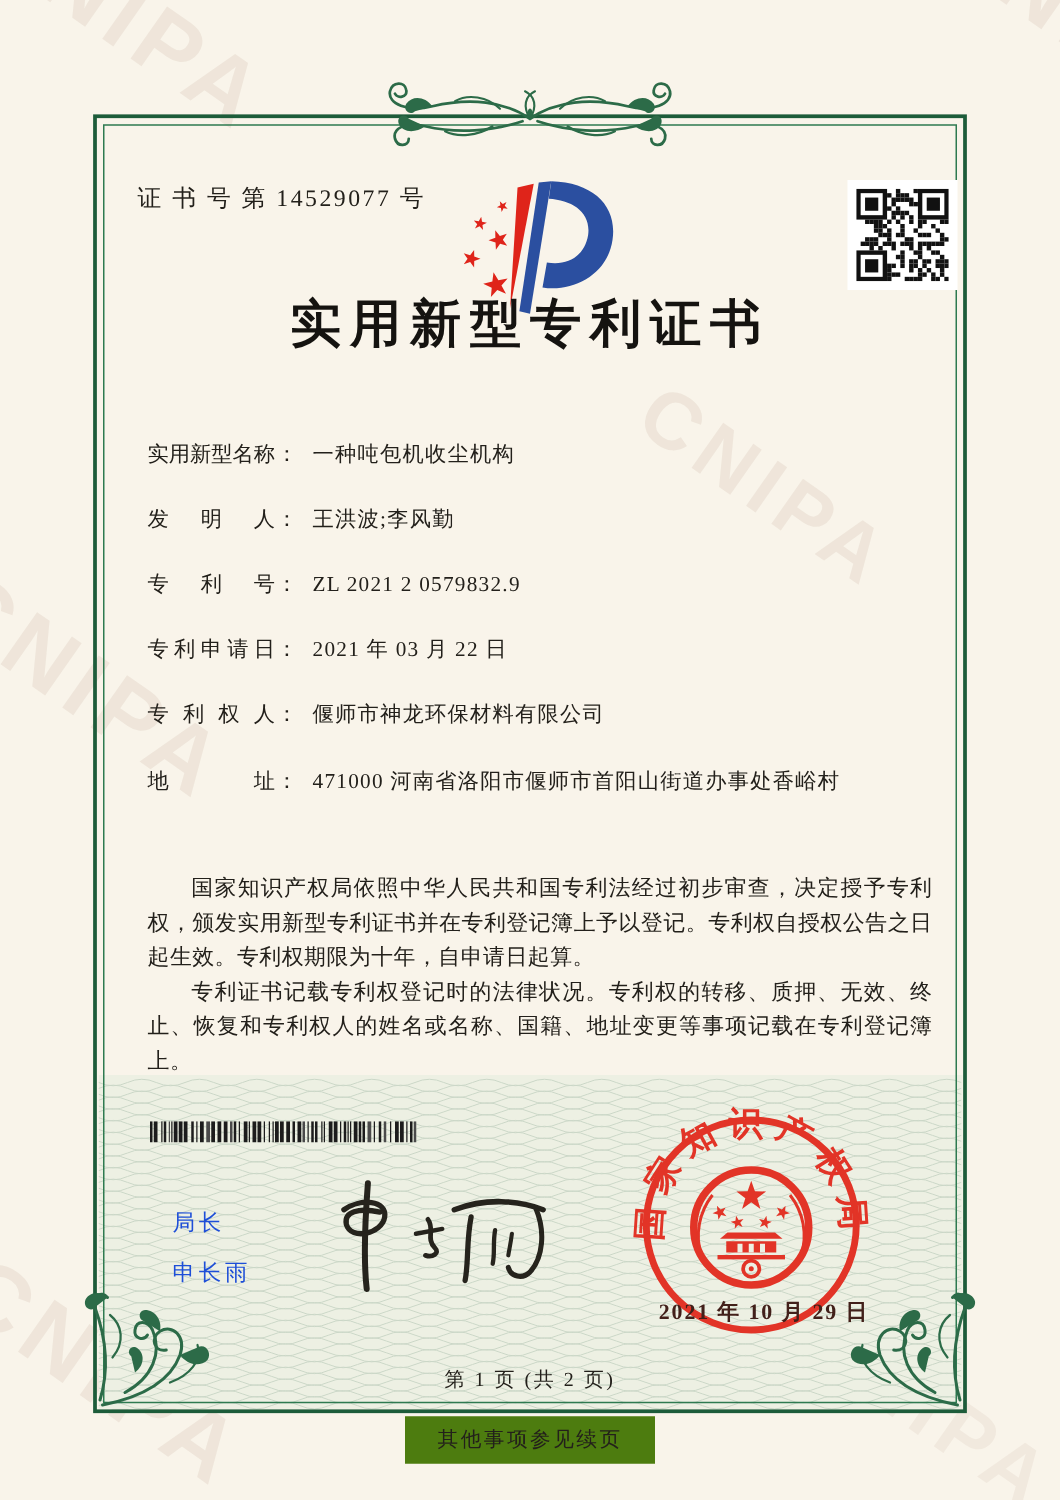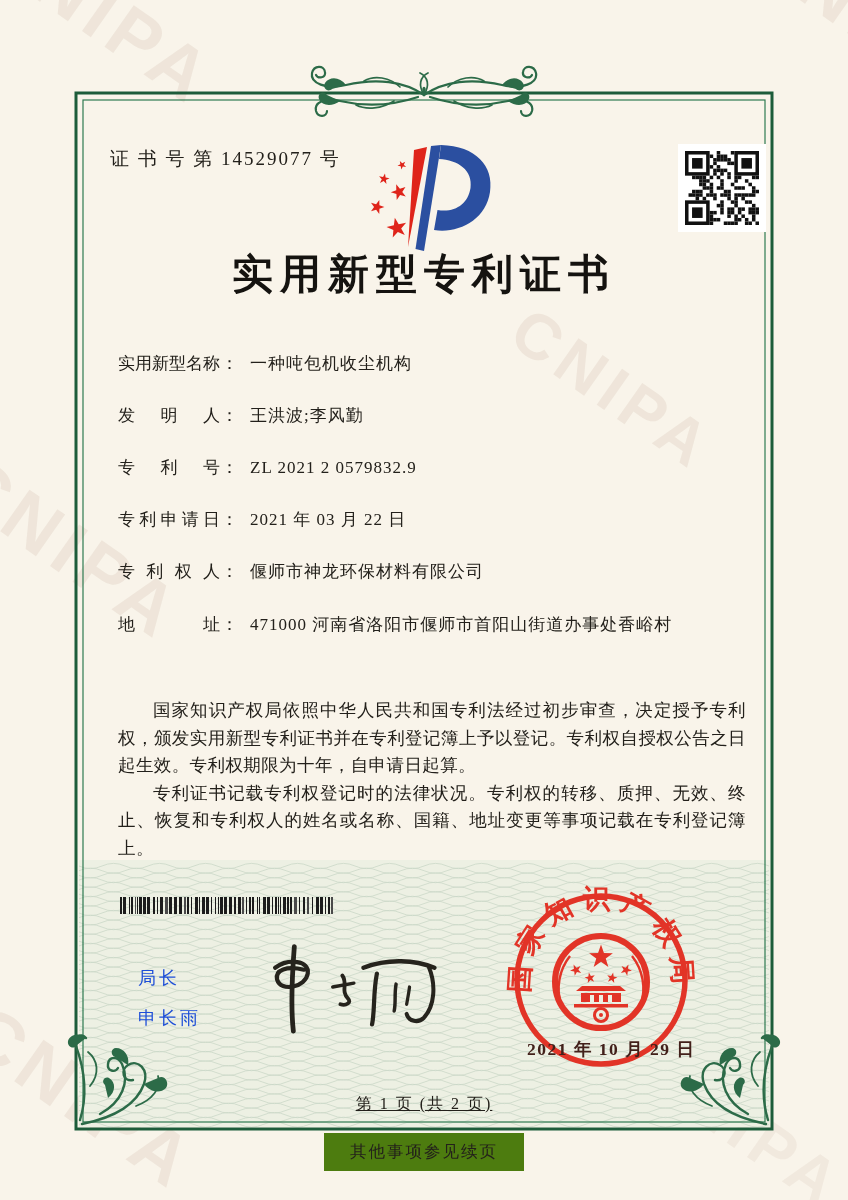--- a/index.html
+++ b/index.html
@@ -9,21 +9,21 @@
   .wm{position:absolute;z-index:1;font-family:"Liberation Sans","DejaVu Sans",sans-serif;
       font-weight:bold;font-size:74px;letter-spacing:7px;color:rgba(186,158,138,0.16);
       transform:rotate(35deg);white-space:nowrap;pointer-events:none;}
   svg.deco{position:absolute;left:0;top:0;z-index:2;}
   .content{position:absolute;left:0;top:0;width:848px;height:999px;z-index:3;}
   
   .cert-no{position:absolute;left:110px;top:146px;font-size:19px;letter-spacing:2px;color:#23201b;}
   .logo{position:absolute;left:352px;top:140px;}
   .qr-box{position:absolute;left:678px;top:144px;width:88px;height:88px;background:#ffffff;}
   .qr-box svg{position:absolute;left:7px;top:7px;}
-  .title{position:absolute;left:0;top:247px;width:848px;text-align:center;font-size:41px;
+  .title{position:absolute;left:0;top:232px;width:848px;text-align:center;font-size:41px;
          font-weight:700;letter-spacing:7px;color:#151310;}
   
   .frow{position:absolute;left:118px;font-size:17px;white-space:nowrap;color:#23201b;}
   .flabel{display:inline-block;width:102px;text-align:justify;text-align-last:justify;vertical-align:top;}
   .fcolon{display:inline-block;margin-left:1px;}
   .fvalue{display:inline-block;margin-left:12px;letter-spacing:1px;}
   .fpair2{position:absolute;left:337px;top:0;}
   .fpair2 .flabel2{letter-spacing:1px;}
   
   .paras{position:absolute;left:118px;top:697px;width:628px;font-size:17.5px;line-height:27.5px;
@@ -32,21 +32,21 @@
   
   .barcode{position:absolute;left:120px;top:897px;}
   .commish{position:absolute;left:138px;top:966px;font-family:"Liberation Sans","DejaVu Sans",sans-serif;
            font-size:18px;color:#1d4ed8;letter-spacing:3px;}
   .commish div{margin-bottom:16px;}
   .signature{position:absolute;left:254px;top:938px;}
   .seal{position:absolute;left:501px;top:880px;}
   .seal-date{position:absolute;left:527px;top:1037px;font-size:17.5px;font-weight:600;
              letter-spacing:1.5px;color:#42201a;z-index:4;white-space:nowrap;}
   .page-info{position:absolute;left:0;top:1094px;width:848px;text-align:center;font-size:16px;
-             letter-spacing:2px;color:#23201b;text-decoration:underline;}
+             letter-spacing:2px;color:#23201b;}
   .footer-note{position:absolute;left:50%;transform:translateX(-50%);top:1133px;background:#4d7c0f;
                padding:8px 26px;font-size:16.5px;letter-spacing:2px;color:#23201b;}
 </style>
 </head>
 <body>
 
 <div class="page">
 
   <div class="wm" style="left:-30px;top:-30px;">CNIPA</div>
   <div class="wm" style="left:735px;top:-28px;">CNIPA</div>

